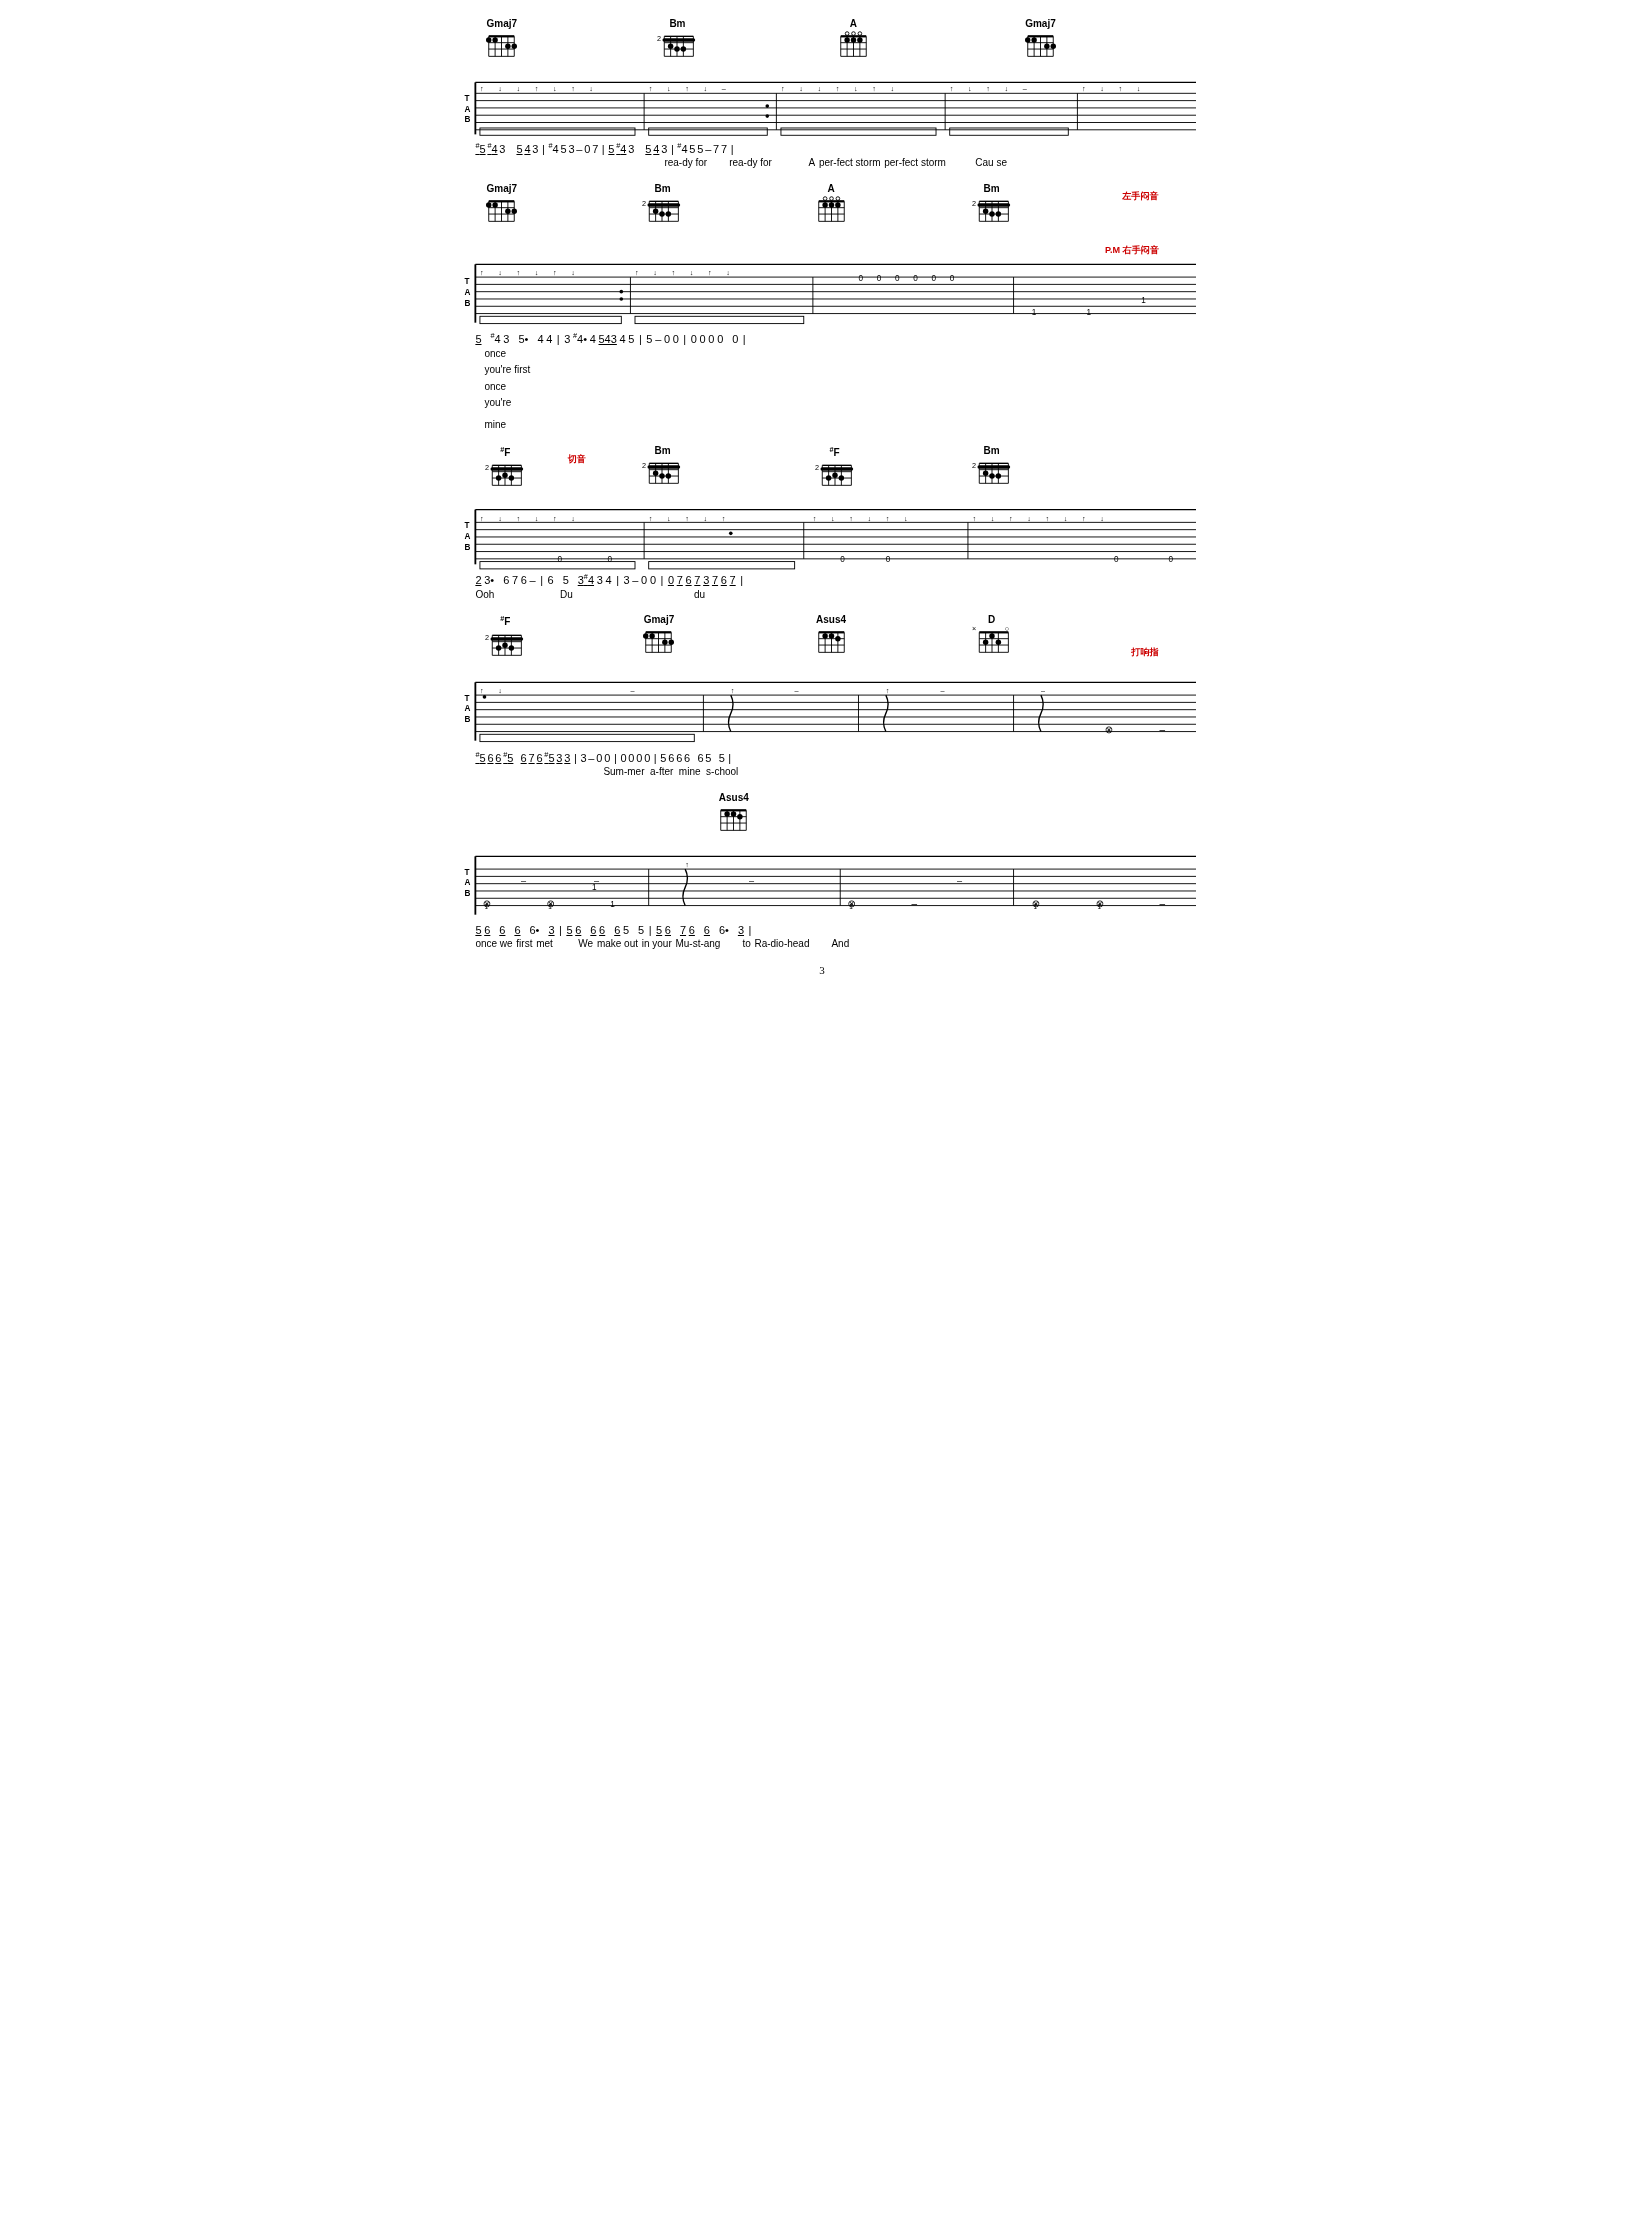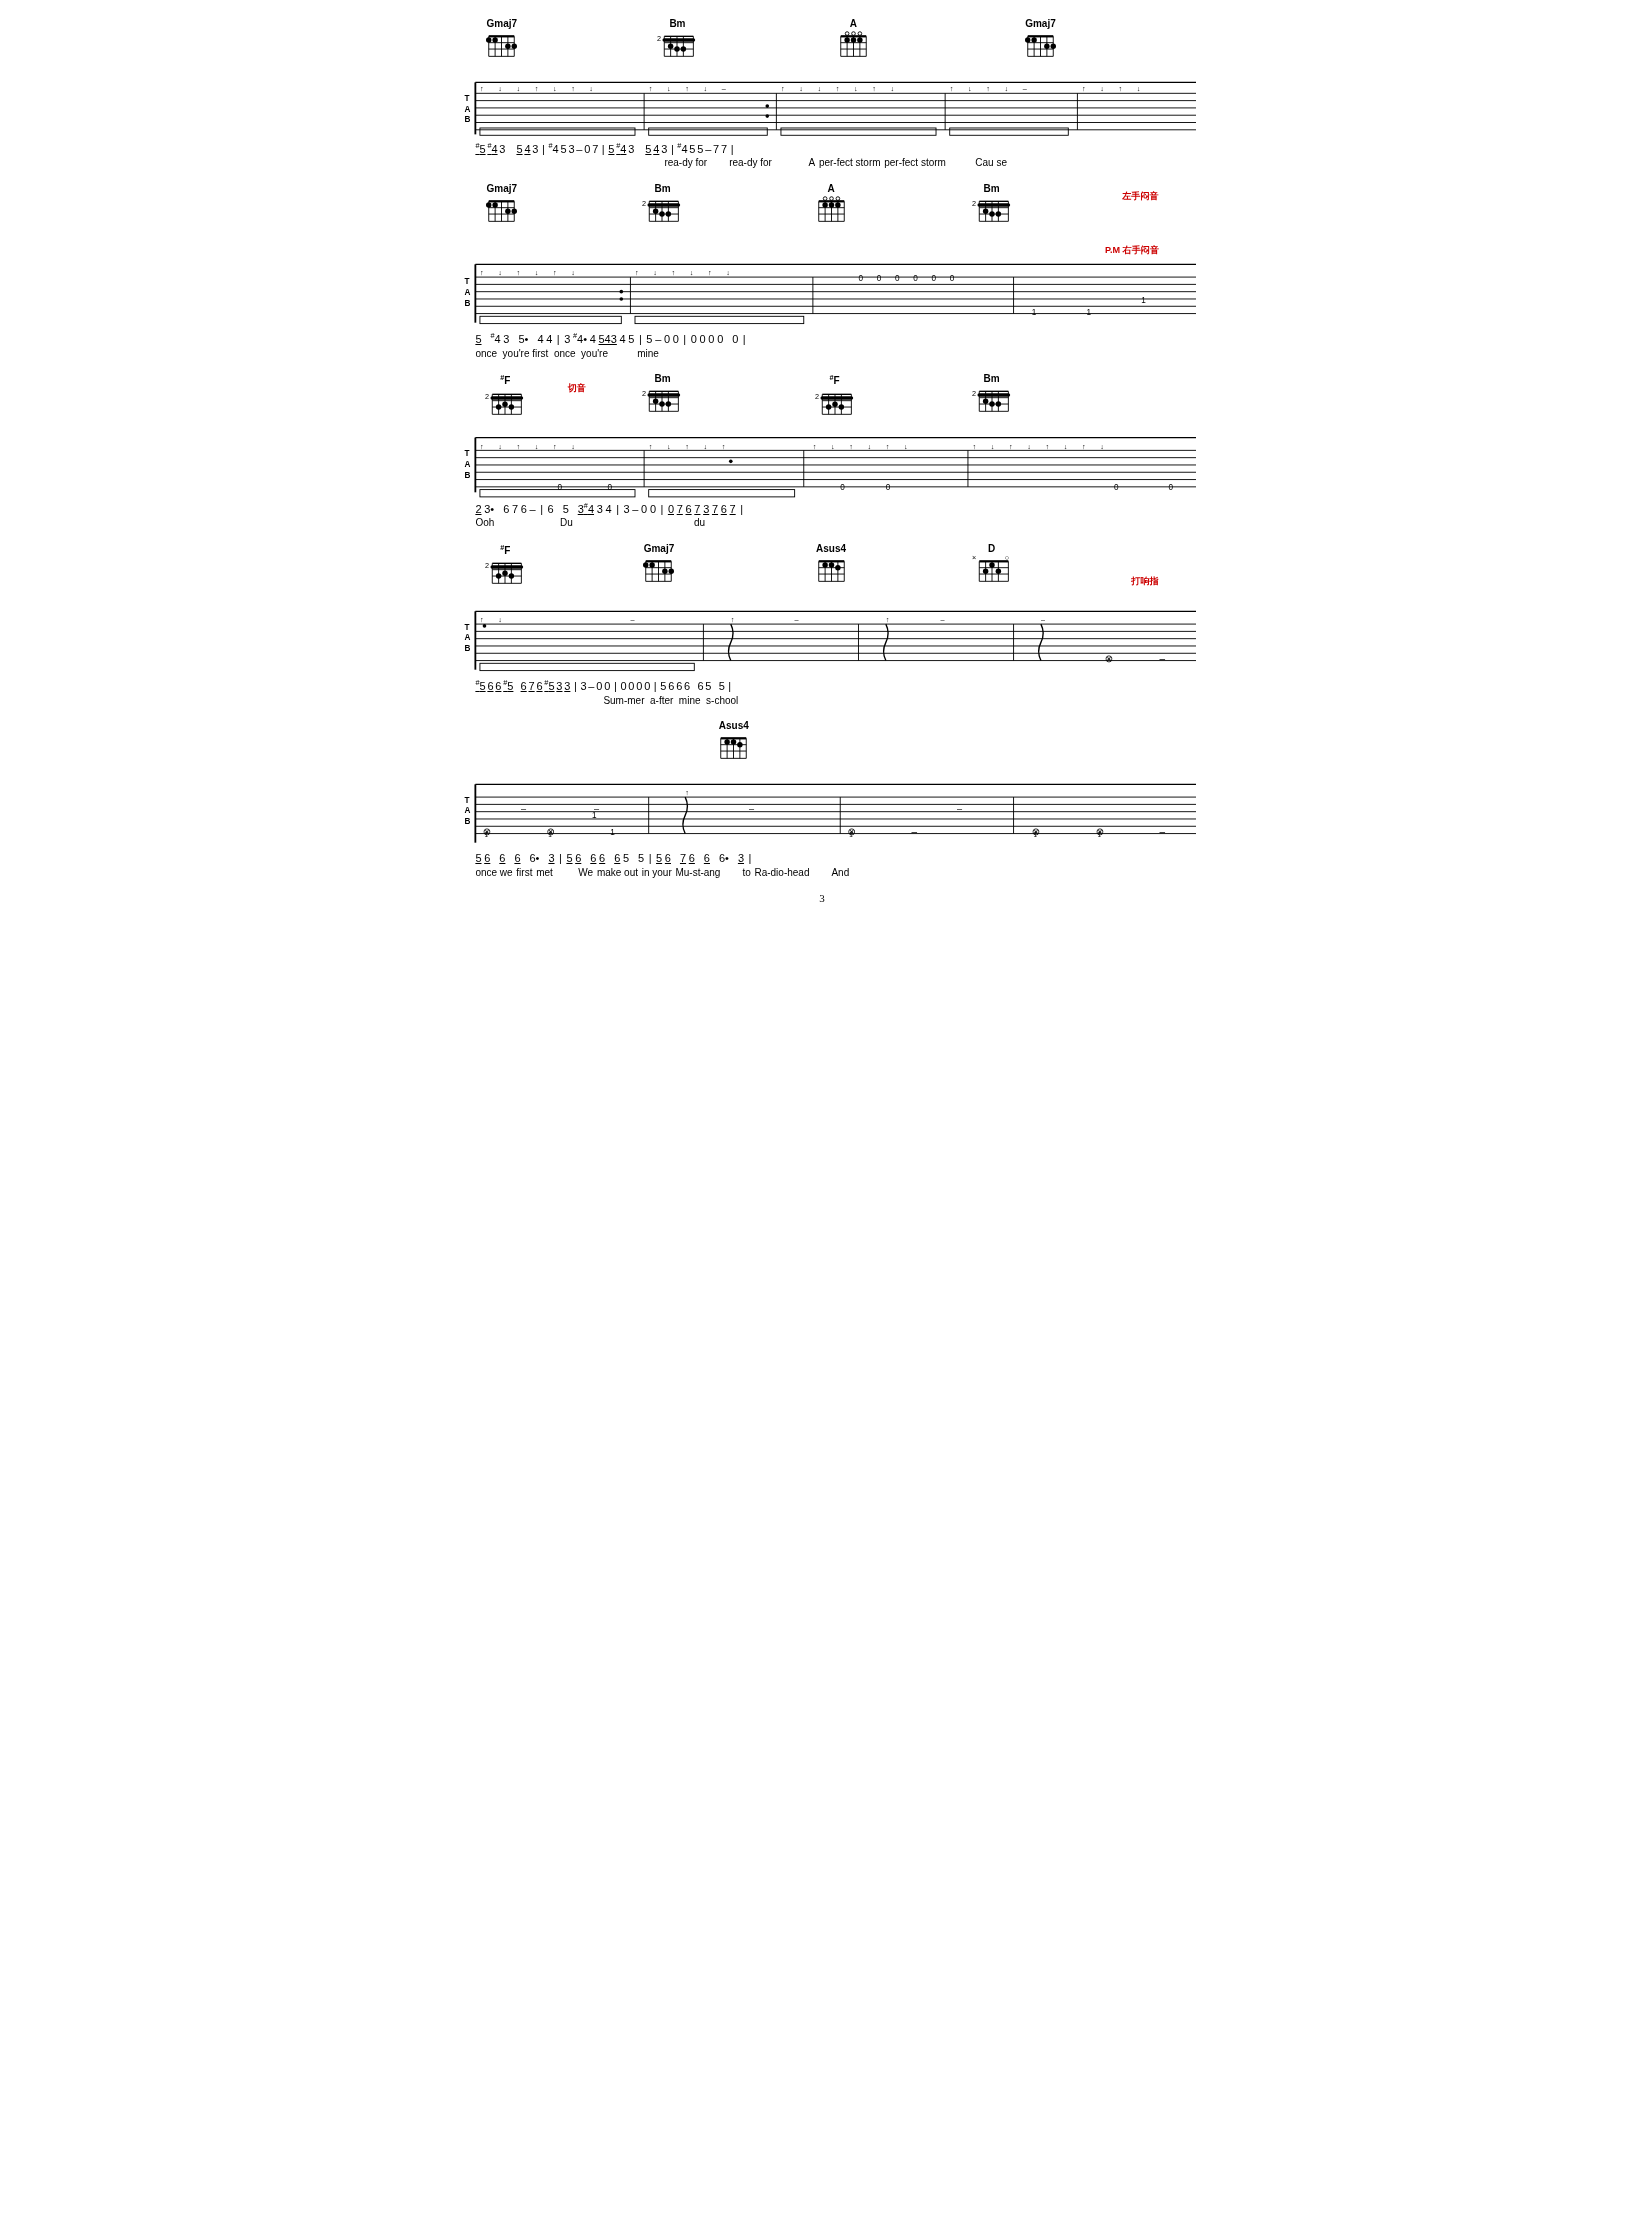--- a/index.html
+++ b/index.html
@@ -469,21 +469,21 @@
         <span style="margin:0 1.8px;">|</span>
         <span>0</span>
         <span>0</span>
         <span>0</span>
         <span>0</span>
         <span style="margin:0 1.8px;"></span>
         <span>0</span>
         <span style="margin:0 1.8px;">|</span>
       </div>
 
-      <div class="lyrics-row" style="padding-left:27.4px; font-size:10px; font-family:Arial,sans-serif; display:flex; gap:5.5px; flex-wrap:wrap; margin-bottom:7.3px;">
+      <div class="lyrics-row" style="padding-left:27.4px; font-size:10px; font-family:Arial,sans-serif; display:flex; gap:5.5px; flex-wrap:wrap; margin-bottom:7.3px;flex-direction:column;">
         <span>once</span>
         <span>you're first</span>
         <span>once</span>
         <span>you're</span>
         <span style="margin:0 9.1px;"></span>
         <span>mine</span>
       </div>
     </div>
 
     <div class="section-wrapper">

